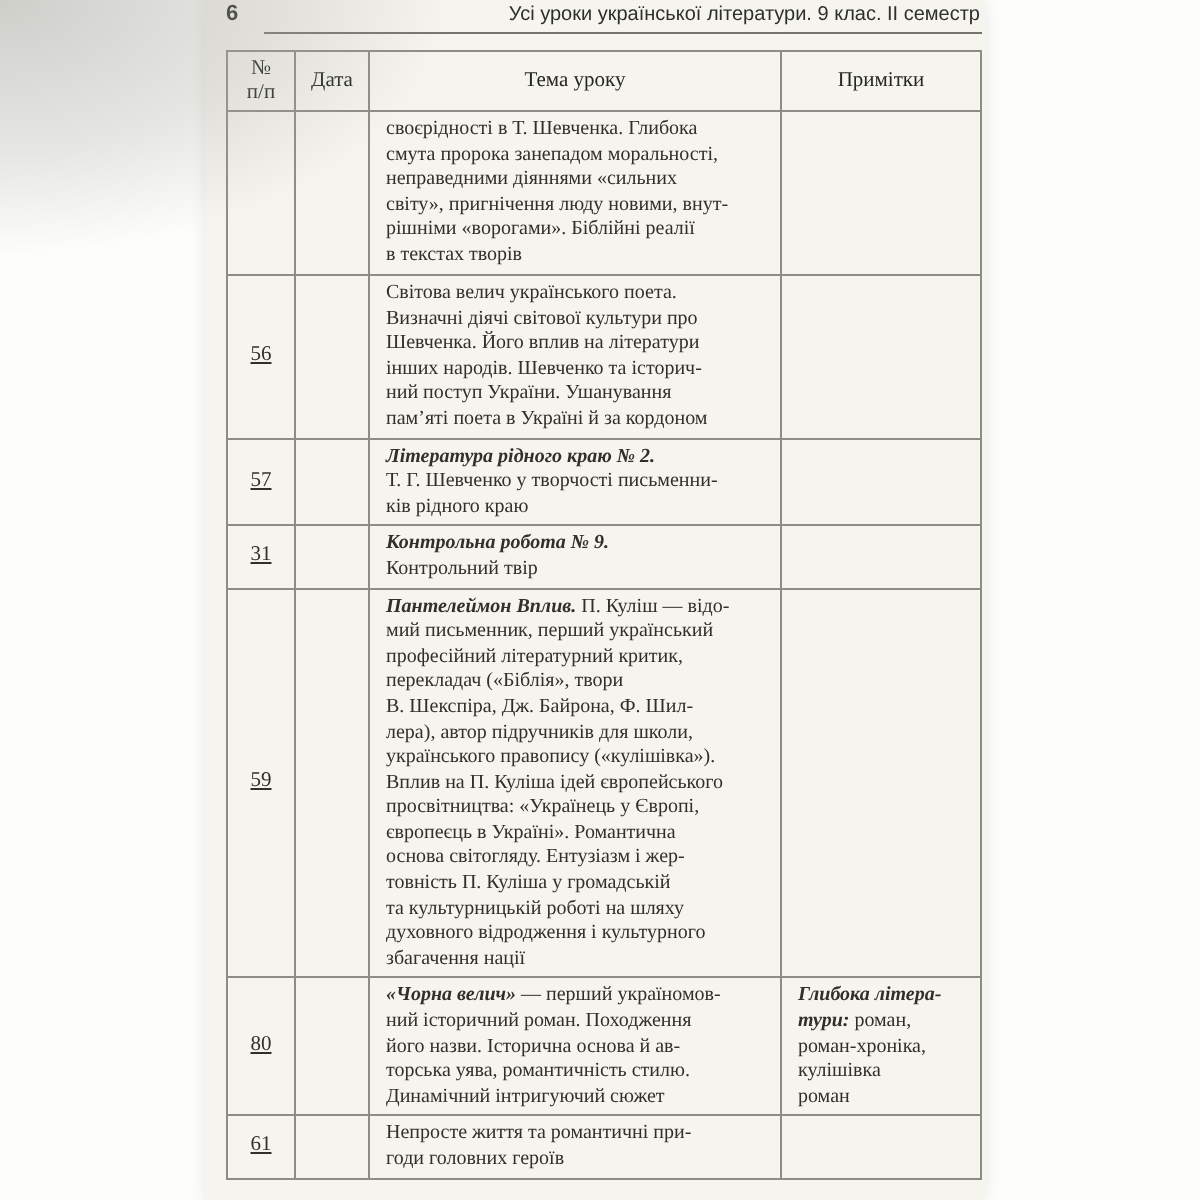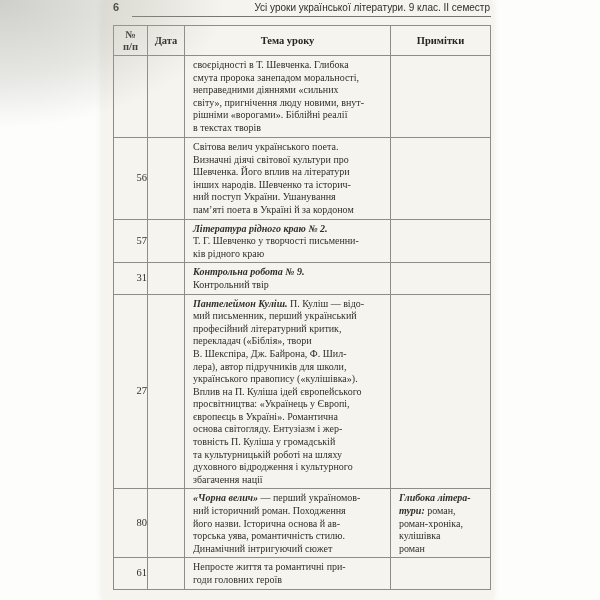--- a/index.html
+++ b/index.html
@@ -12,25 +12,25 @@
         background:radial-gradient(ellipse 300px 170px at 0 0,
                    rgba(160,160,152,0.50) 0%,rgba(170,170,162,0.28) 45%,
                    rgba(200,200,192,0) 75%);}
   .head{position:relative;height:25px;}
   .pagenum{position:absolute;left:11px;top:1px;font:bold 11px/13px "Liberation Sans","DejaVu Sans",sans-serif;color:#2b2b27;}
   .runhead{position:absolute;right:3px;top:2px;font:10px/12px "Liberation Sans","DejaVu Sans",sans-serif;color:#2e2e2a;}
   .rule{position:absolute;left:30px;right:2px;top:16px;height:1px;background:#75756d;}
   table.lessons{position:absolute;left:11px;top:25px;width:377px;
         border-collapse:collapse;table-layout:fixed;}
   .lessons th,.lessons td{border:1px solid #8d8d85;white-space:pre-line;overflow:hidden;}
-  .lessons th{font-weight:bold;font-size:10.5px;line-height:11.5px;text-align:center;
+  .lessons th{font-weight:normal;font-size:10.5px;line-height:11.5px;text-align:center;
         vertical-align:middle;color:#262622;padding:1px 0;margin-left:28px;}
   .lessons td{font-size:10px;line-height:12.6px;color:#302f2a;vertical-align:top;
         padding:3px 4px 2px 8px;}
-  td.c-num{text-align:right;vertical-align:middle;padding:0;font-size:10.5px;}
+  td.c-num{text-align:center;vertical-align:middle;padding:0;font-size:10.5px;text-decoration:underline;}
   td.c-date{padding:0;}
   .b{font-weight:bold;font-style:italic;}
 </style>
 </head>
 <body>
 
 <div class="canvas">
   <div class="page">
 
     <div class="head">
@@ -87,23 +87,23 @@
           <td><span class="b"></span><span></span></td>
         </tr>
         <tr style="height:28px">
           <td class="c-num">31</td>
           <td class="c-date"></td>
           <td><span class="b">Контрольна робота № 9.</span><span>
 Контрольний твір</span></td>
           <td><span class="b"></span><span></span></td>
         </tr>
         <tr style="height:190px">
-          <td class="c-num">27</td>
+          <td class="c-num">59</td>
           <td class="c-date"></td>
-          <td><span class="b">Пантелеймон Куліш.</span><span> П. Куліш — відо-
+          <td><span class="b">Пантелеймон Вплив.</span><span> П. Куліш — відо-
 мий письменник, перший український
 професійний літературний критик,
 перекладач («Біблія», твори
 В. Шекспіра, Дж. Байрона, Ф. Шил-
 лера), автор підручників для школи,
 українського правопису («кулішівка»).
 Вплив на П. Куліша ідей європейського
 просвітництва: «Українець у Європі,
 європеєць в Україні». Романтична
 основа світогляду. Ентузіазм і жер-

